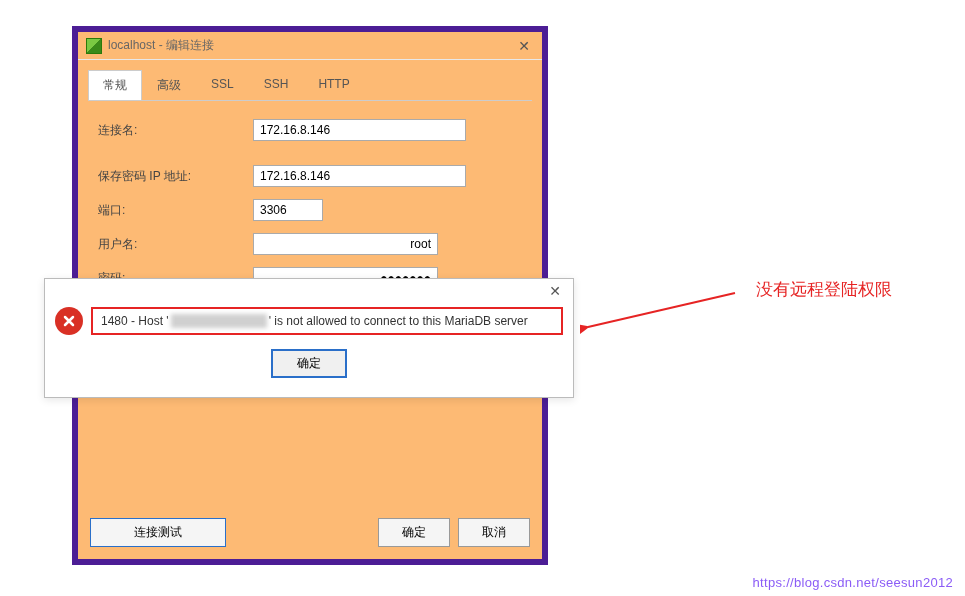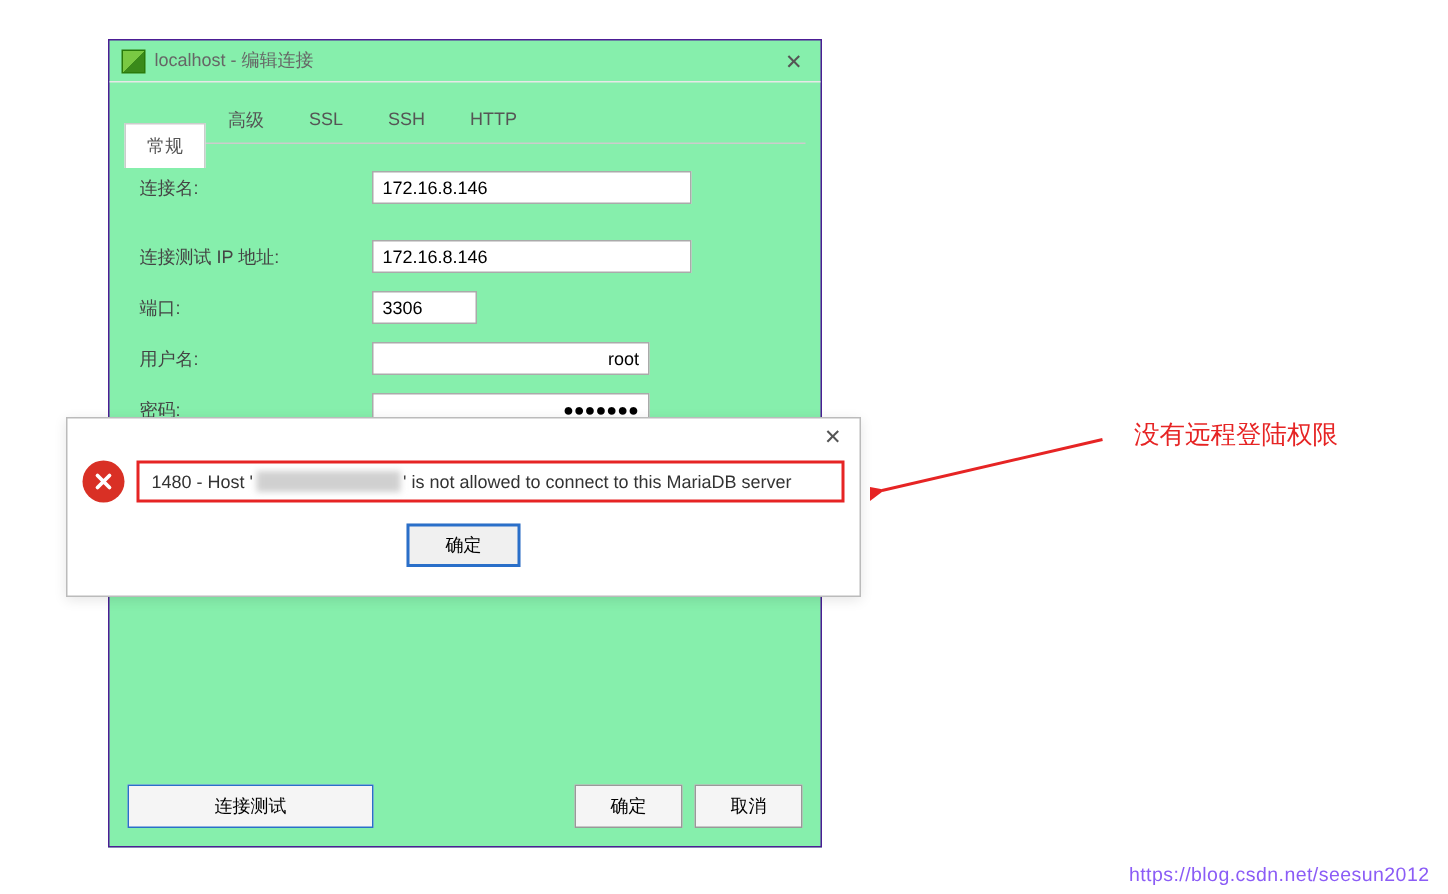--- a/index.html
+++ b/index.html
@@ -11,22 +11,22 @@
       height: 596px;
       position: relative;
       color: #333;
     }
     .main-window {
       position: absolute;
       left: 72px;
       top: 26px;
       width: 476px;
       height: 539px;
-      border: 1px solid #4c1d95;
-      background: #86efac;
+      border: 6px solid #4c1d95;
+      background: #fdba74;
     }
     .titlebar {
       height: 28px;
       display: flex;
       align-items: center;
       padding: 0 8px;
       border-bottom: 1px solid #e8e8e8;
     }
     .app-icon {
       width: 16px;
@@ -56,21 +56,21 @@
       border: 1px solid transparent;
       border-bottom: none;
       color: #555;
       cursor: pointer;
       font-size: 12px;
     }
     .tab.active {
       border-color: #ccc;
       background: #fff;
       position: relative;
-      top: 17px;
+      top: 0;
     }
     .form-area {
       padding: 18px 20px;
     }
     .form-row {
       display: flex;
       align-items: center;
       margin-bottom: 12px;
     }
     .form-row.gap { margin-bottom: 24px; }
@@ -108,21 +108,21 @@
     }
     .btn {
       border: 1px solid #999;
       background: #f5f5f5;
       padding: 5px 0;
       font-size: 12px;
       font-family: inherit;
       cursor: pointer;
       text-align: center;
     }
-    .btn-wide { width: 164px; border: 1px solid #2a6fc9; }
+    .btn-wide { width: 136px; border: 1px solid #2a6fc9; }
     .btn-small { width: 72px; }
     .spacer { flex: 1; }
 
     .error-dialog {
       position: absolute;
       left: 44px;
       top: 278px;
       width: 530px;
       height: 120px;
       border: 1px solid #bbb;
@@ -225,21 +225,21 @@
     <div class="tab">SSH</div>
     <div class="tab">HTTP</div>
   </div>
 
   <div class="form-area">
     <div class="form-row gap">
       <div class="form-label">连接名:</div>
       <input class="form-input w-long" value="172.16.8.146" style="">
     </div>
     <div class="form-row">
-      <div class="form-label">连接测试 IP 地址:</div>
+      <div class="form-label">保存密码 IP 地址:</div>
       <input class="form-input w-long" value="172.16.8.146" style="">
     </div>
     <div class="form-row">
       <div class="form-label">端口:</div>
       <input class="form-input w-short" value="3306" style="">
     </div>
     <div class="form-row">
       <div class="form-label">用户名:</div>
       <input class="form-input w-mid" value="root" style="">
     </div>

